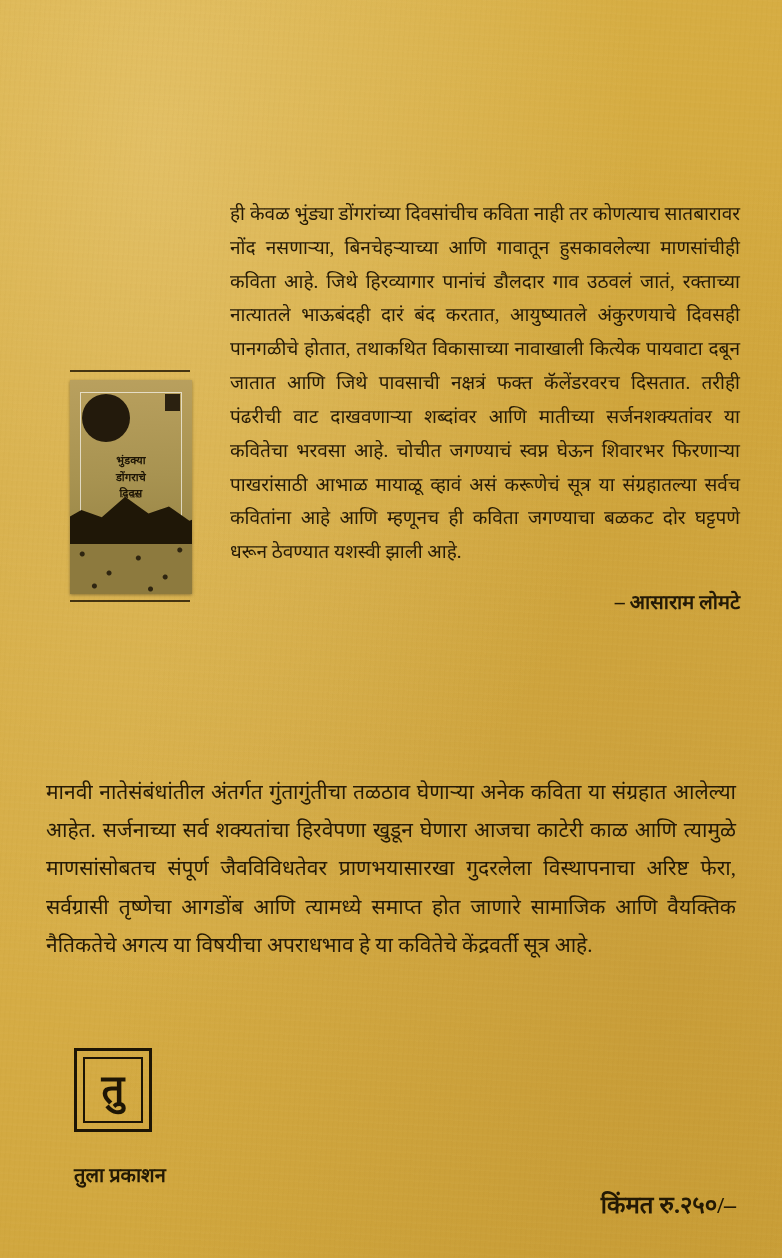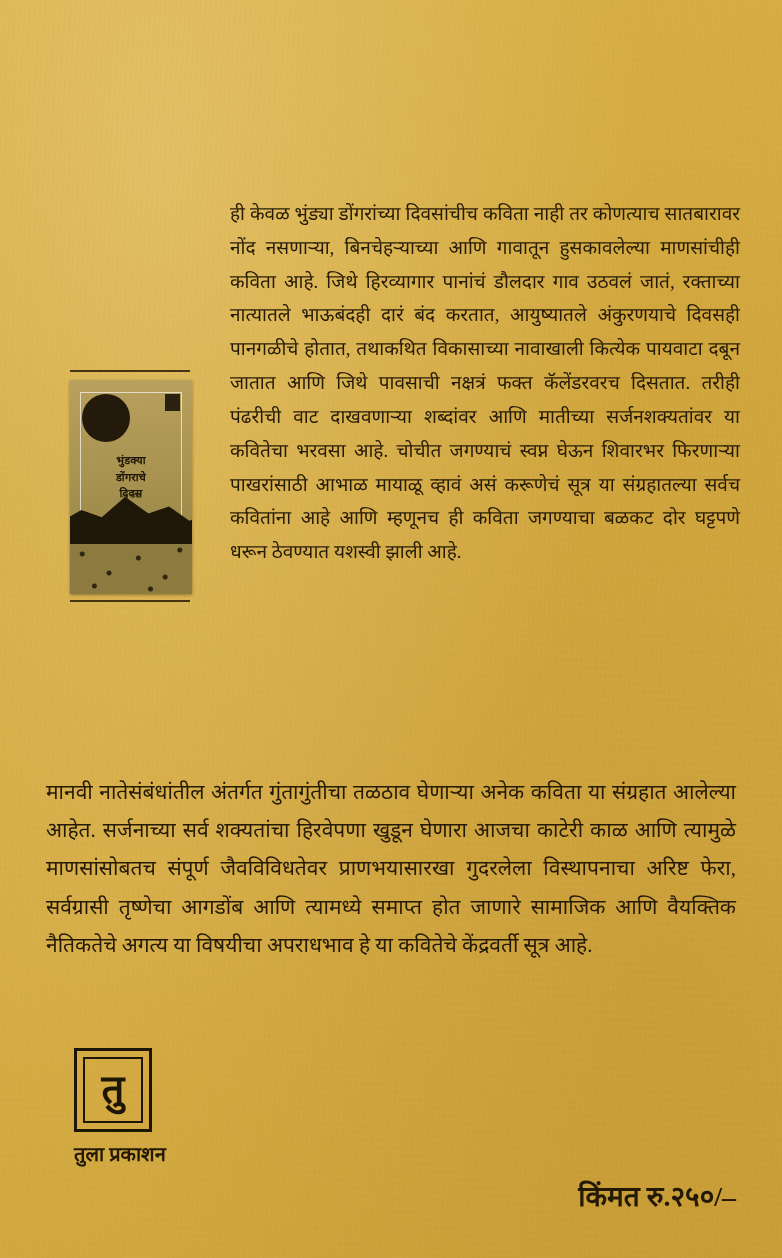--- a/index.html
+++ b/index.html
@@ -186,31 +186,31 @@
     display: flex;
     align-items: center;
     justify-content: center;
     font-family: "Liberation Serif", serif;
     font-size: 40px;
     color: #1d1505;
     font-weight: bold;
     line-height: 1;
   }
   .pub-name {
-    margin-top: 8px;
+    margin-top: 29px;
     font-size: 20px;
     font-weight: bold;
     color: #231904;
     font-family: "Liberation Serif", serif;
   }
   .price {
     position: absolute;
     right: 46px;
-    bottom: 44px;
-    font-size: 28px;
+    bottom: 38px;
+    font-size: 24px;
     font-weight: bold;
     color: #231904;
     font-family: "Liberation Serif", serif;
   }
 </style>
 </head>
 <body>
 
 <div class="page">
   <div class="grain"></div>
@@ -232,20 +232,21 @@
         <div class="mc-author">रवी कोरडे</div>
         <div class="mc-hill"></div>
         <div class="mc-ground"></div>
       </div>
 
       <div class="rule bottom"></div>
     </div>
 
     <div class="blurb-col">
       <p class="blurb">ही केवळ भुंड्या डोंगरांच्या दिवसांचीच कविता नाही तर कोणत्याच सातबारावर नोंद नसणाऱ्या, बिनचेहऱ्याच्या आणि गावातून हुसकावलेल्या माणसांचीही कविता आहे. जिथे हिरव्यागार पानांचं डौलदार गाव उठवलं जातं, रक्ताच्या नात्यातले भाऊबंदही दारं बंद करतात, आयुष्यातले अंकुरणयाचे दिवसही पानगळीचे होतात, तथाकथित विकासाच्या नावाखाली कित्येक पायवाटा दबून जातात आणि जिथे पावसाची नक्षत्रं फक्त कॅलेंडरवरच दिसतात. तरीही पंढरीची वाट दाखवणाऱ्या शब्दांवर आणि मातीच्या सर्जनशक्यतांवर या कवितेचा भरवसा आहे. चोचीत जगण्याचं स्वप्न घेऊन शिवारभर फिरणाऱ्या पाखरांसाठी आभाळ मायाळू व्हावं असं करूणेचं सूत्र या संग्रहातल्या सर्वच कवितांना आहे आणि म्हणूनच ही कविता जगण्याचा बळकट दोर घट्टपणे धरून ठेवण्यात यशस्वी झाली आहे.</p>
+      <div class="attrib">– आसाराम लोमटे</div>
     </div>
 
   </div>
 
   <div class="second-block">
     <p class="blurb2">मानवी नातेसंबंधांतील अंतर्गत गुंतागुंतीचा तळठाव घेणाऱ्या अनेक कविता या संग्रहात आलेल्या आहेत. सर्जनाच्या सर्व शक्यतांचा हिरवेपणा खुडून घेणारा आजचा काटेरी काळ आणि त्यामुळे माणसांसोबतच संपूर्ण जैवविविधतेवर प्राणभयासारखा गुदरलेला विस्थापनाचा अरिष्ट फेरा, सर्वग्रासी तृष्णेचा आगडोंब आणि त्यामध्ये समाप्त होत जाणारे सामाजिक आणि वैयक्तिक नैतिकतेचे अगत्य या विषयीचा अपराधभाव हे या कवितेचे केंद्रवर्ती सूत्र आहे.</p>
   </div>
 
   <div class="logo-wrap">
     <div class="logo-box">

